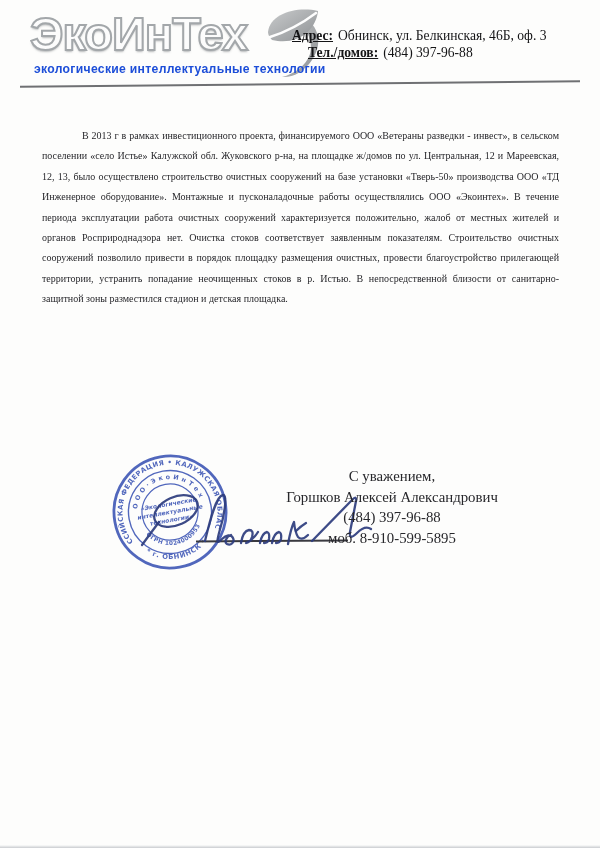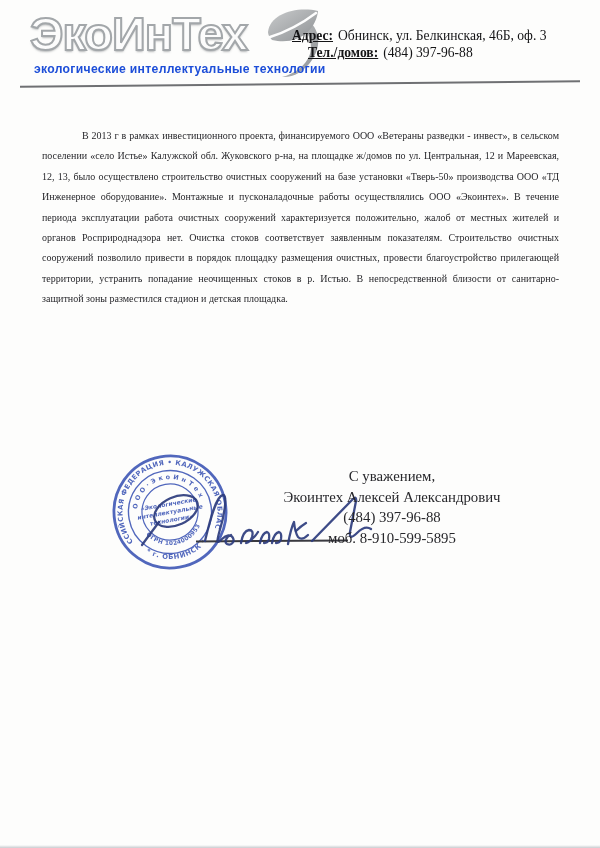--- a/index.html
+++ b/index.html
@@ -141,18 +141,18 @@
     <path class="ink" d="M129,63 Q131,51 137,50 Q142,50 140,57 Q138,63 134,63 Q141,60 146,52"></path>
     <path class="ink" d="M148,63 Q150,53 155,52 Q158,53 157,59 Q156,63 152,63"></path>
     <path class="ink" d="M160,63 Q162,53 167,52 Q170,53 169,59 Q168,63 164,63"></path>
     <path class="ink" d="M176,64 Q179,48 182,42 Q183,52 186,57 Q190,61 196,55"></path>
     <path class="ink" d="M184,51 Q189,46 194,43"></path>
     <path class="ink" d="M200,61 L240,20 Q245,15 244,21 L238,52 Q237,61 245,53 Q253,45 259,49"></path>
   </svg>
 
   <div class="sig-text">
     <div>С уважением,</div>
-    <div>Экоинтех Алексей Александрович</div>
+    <div>Горшков Алексей Александрович</div>
     <div>(484) 397-96-88</div>
     <div>моб. 8-910-599-5895</div>
   </div>
 
 </div>
 
 </body></html>

